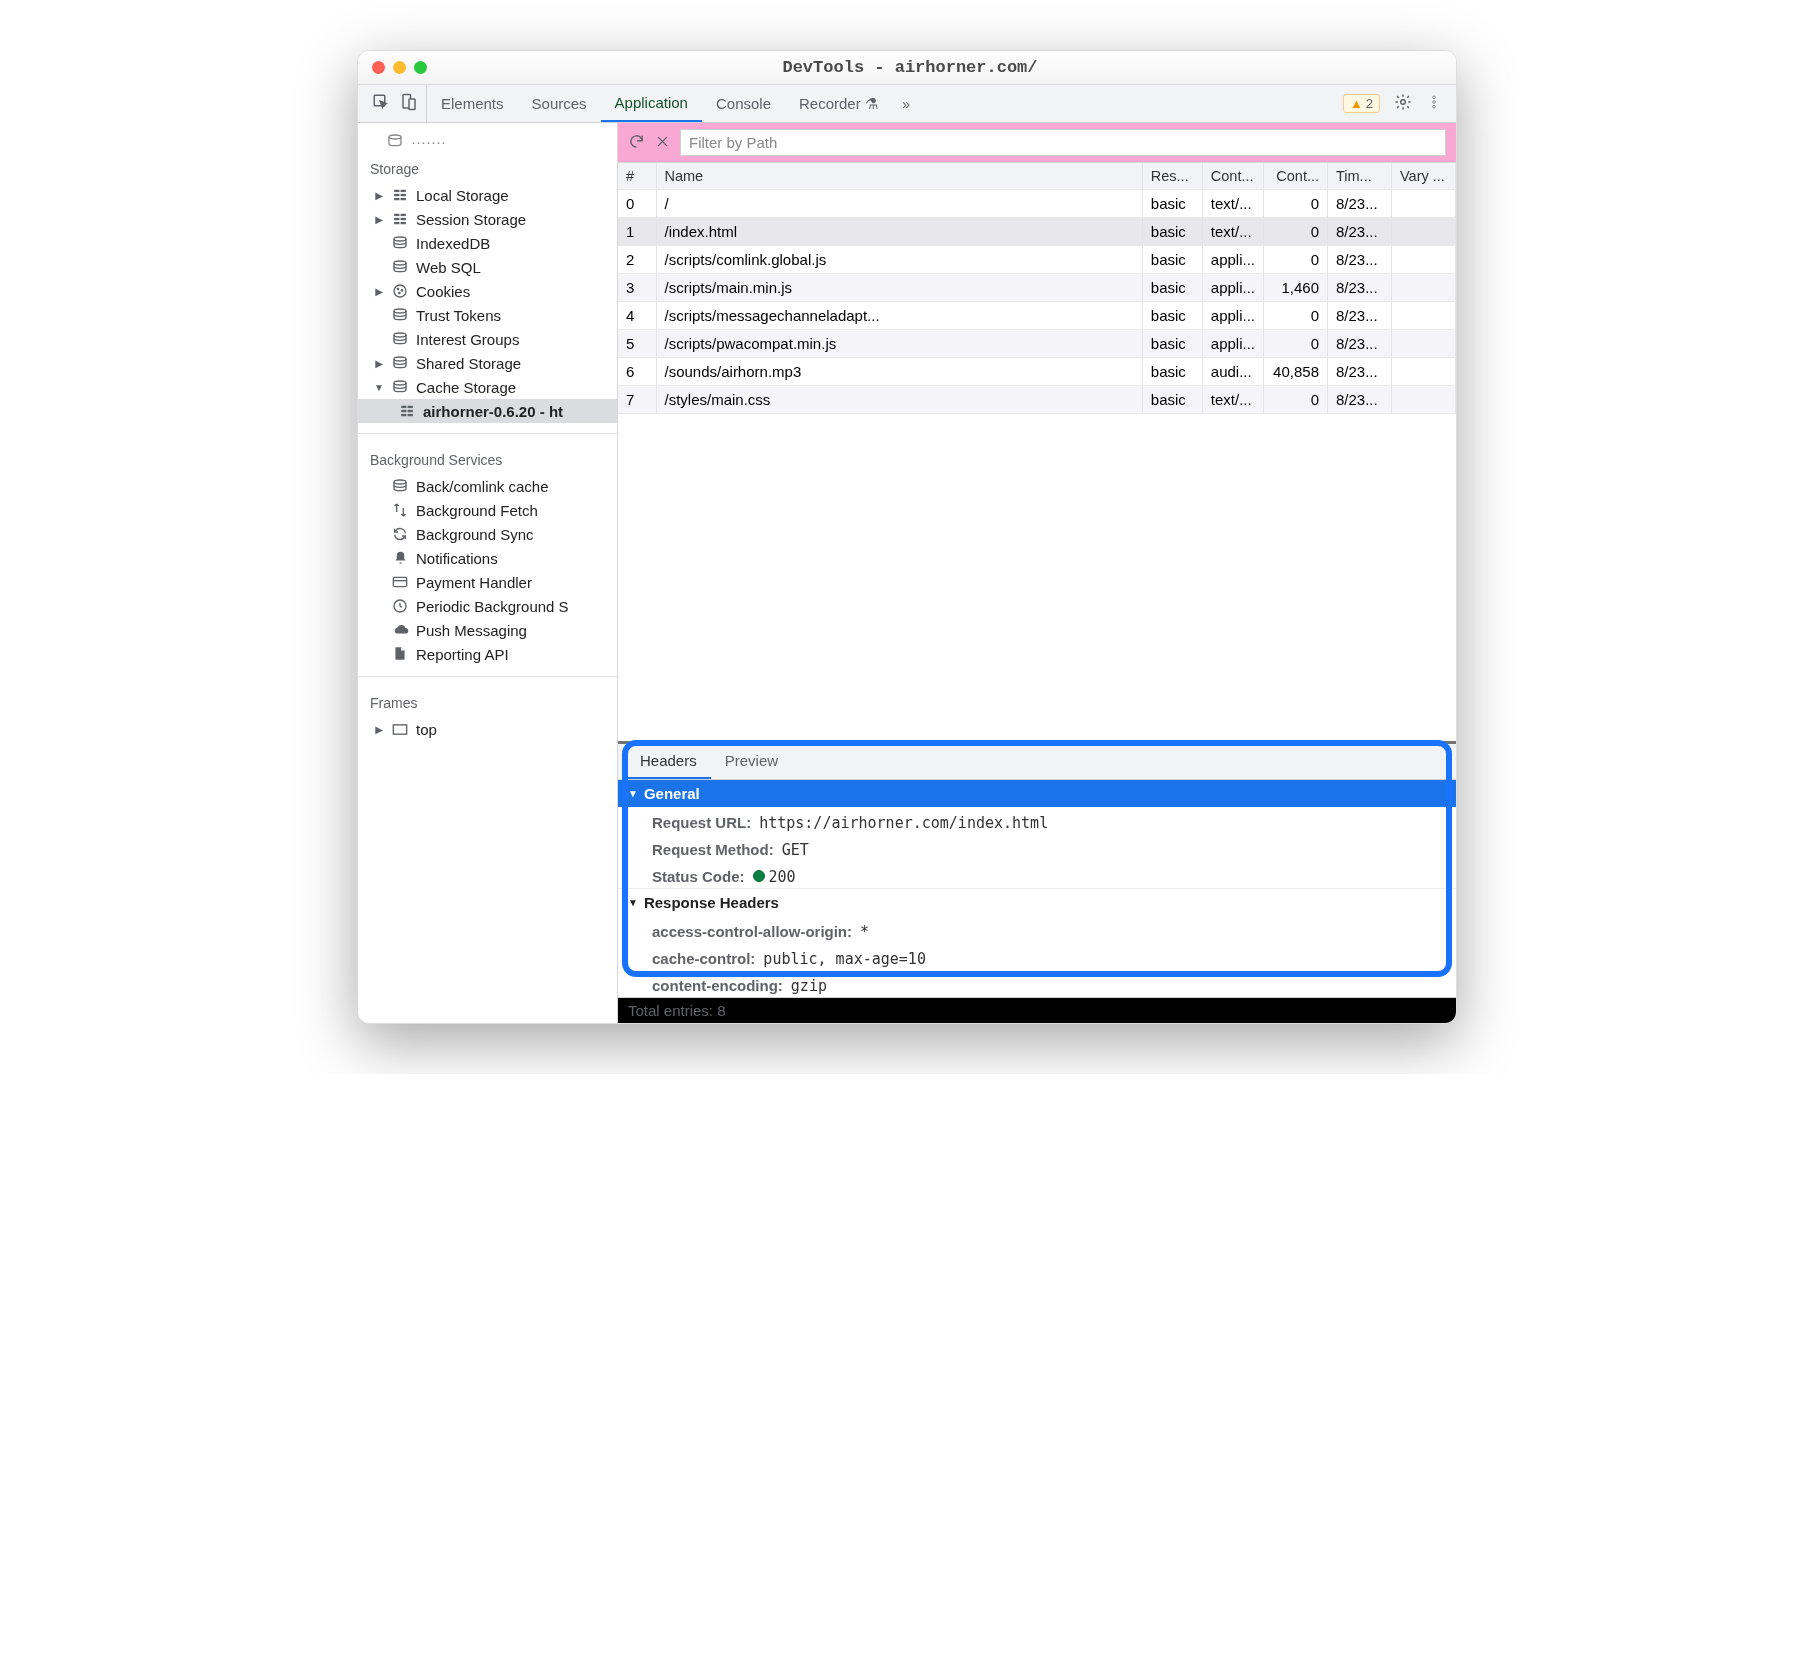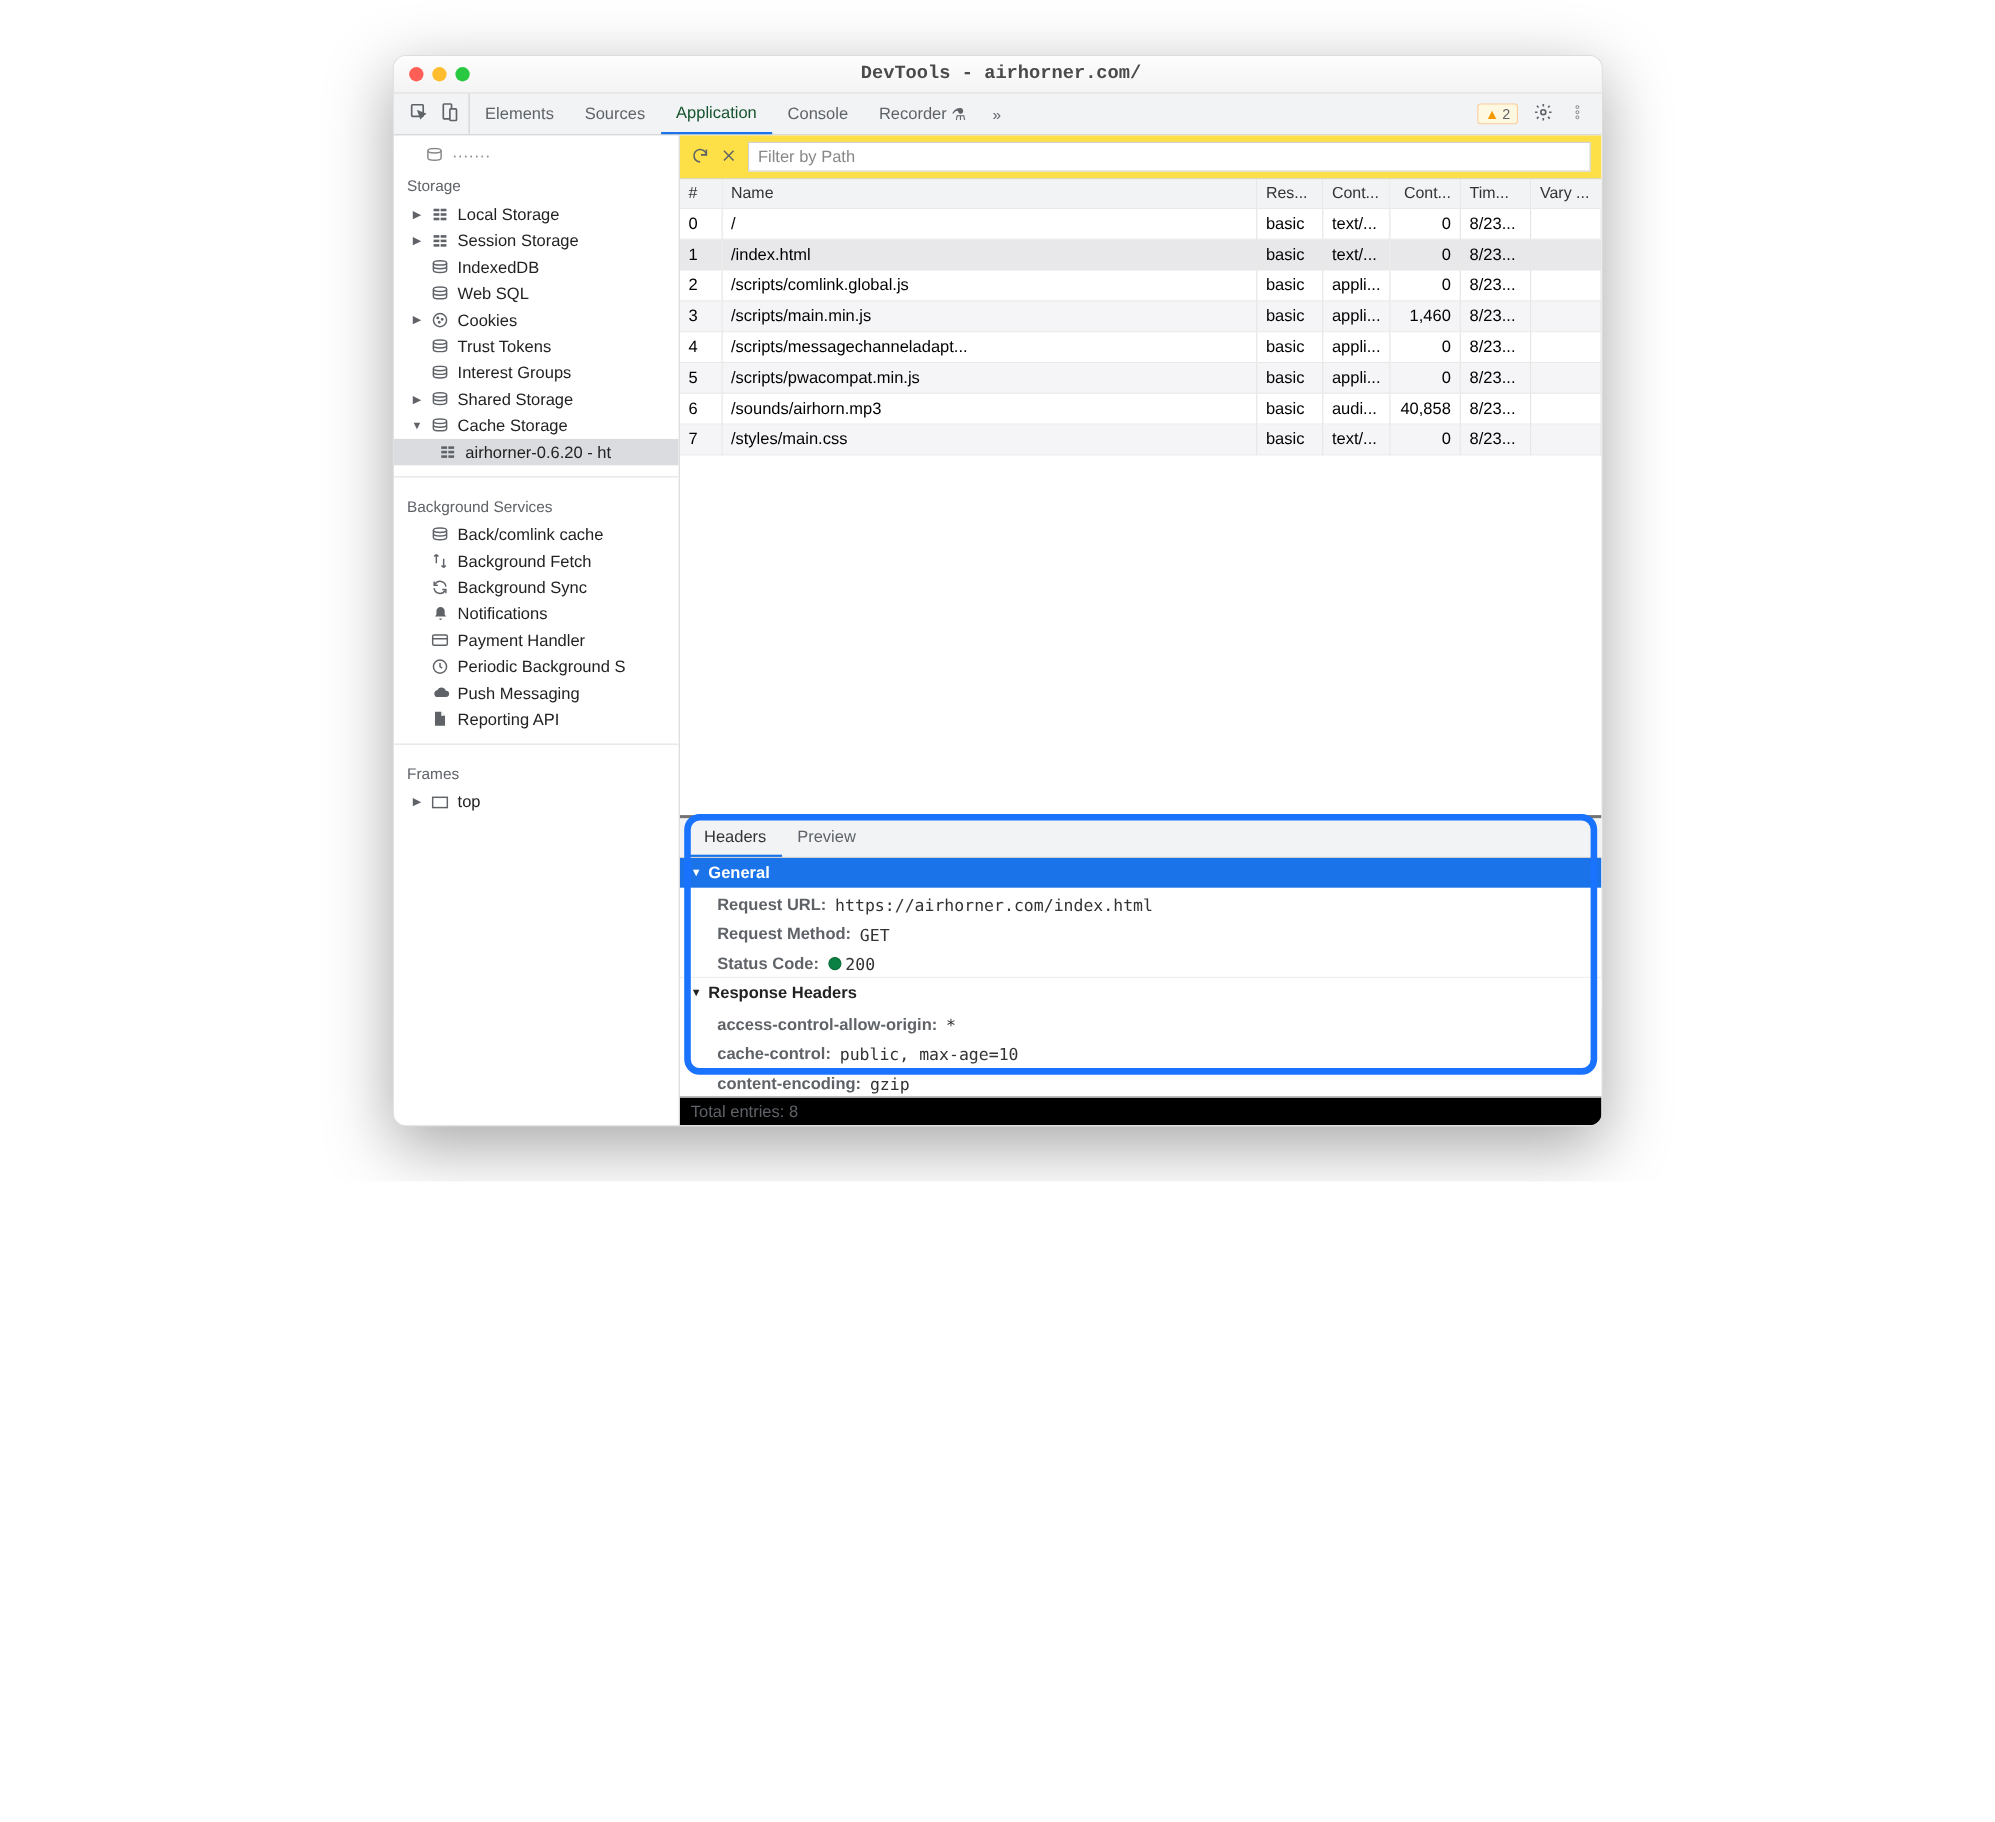--- a/index.html
+++ b/index.html
@@ -50,29 +50,29 @@
 .tabstrip .more { display: flex; align-items: center; padding: 0 10px; color: #5f6368; cursor: pointer; }
 .toolbar .right-icons { display: flex; align-items: center; gap: 14px; padding: 0 8px; }
 .warn-badge { border: 1px solid #f9cc9d; background: #fff8e1; color: #5f6368; padding: 1px 6px; border-radius: 3px; font-size: 13px; display: flex; align-items: center; gap: 3px; }
 .warn-badge .tri { color: #f29900; }
 
 .content { display: flex; height: 900px; }
 .sidebar { width: 260px; border-right: 1px solid #d8d8d8; overflow: hidden; font-size: 15px; }
 .side-section { padding: 6px 0; }
 .side-heading { color: #5f6368; padding: 8px 12px 6px; font-size: 14px; }
 .tree-item { display: flex; align-items: center; gap: 7px; padding: 3.5px 8px 3.5px 16px; color: #222; cursor: pointer; white-space: nowrap; overflow: hidden; }
-.tree-item.child { padding-left: 40px; }
+.tree-item.child { padding-left: 40px; font-weight: bold; }
 .tree-item.sel { background: #dadce0; }
 .tree-item .arrow { width: 10px; color: #5f6368; font-size: 10px; display: inline-block; text-align: center; }
 .tree-item .arrow.none { visibility: hidden; }
 .tree-item .icn { width: 18px; display: flex; justify-content: center; color: #5f6368; }
 .side-rule { border-top: 1px solid #e2e2e2; margin: 4px 0; }
 
 .main { flex: 1; display: flex; flex-direction: column; overflow: hidden; }
-.filterbar { padding: 6px 10px; display: flex; align-items: center; gap: 10px; background: #fde047; border-bottom: 1px solid #d8d8d8; }
+.filterbar { padding: 6px 10px; display: flex; align-items: center; gap: 10px; background: #f9a8d4; border-bottom: 1px solid #d8d8d8; }
 .filterbar svg { stroke: #5f6368; }
 .filter-input { flex: 1; border: 1px solid #d0d0d0; padding: 4px 8px; font-size: 15px; color: #202124; background: #fff; }
 .filter-input::placeholder { color: #888; }
 
 table.cache { width: 100%; border-collapse: collapse; font-size: 15px; }
 table.cache th, table.cache td { border-right: 1px solid #e4e4e4; border-bottom: 1px solid #e9e9e9; padding: 5px 8px; text-align: left; white-space: nowrap; overflow: hidden; text-overflow: ellipsis; }
 table.cache th { background: #f1f3f4; font-weight: 400; color: #333; position: sticky; top: 0; font-size: 14.5px; }
 table.cache .col-num { width: 38px; }
 table.cache .col-name { width: auto; }
 table.cache .col-res { width: 60px; }

